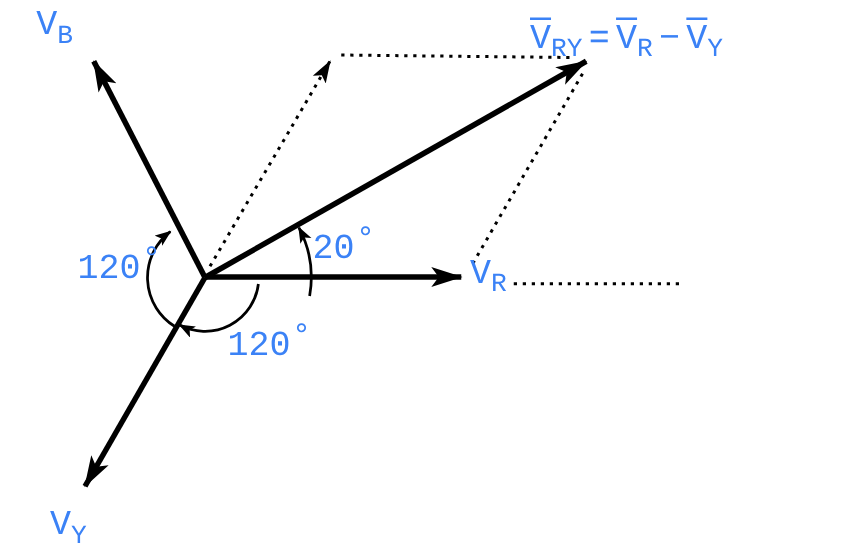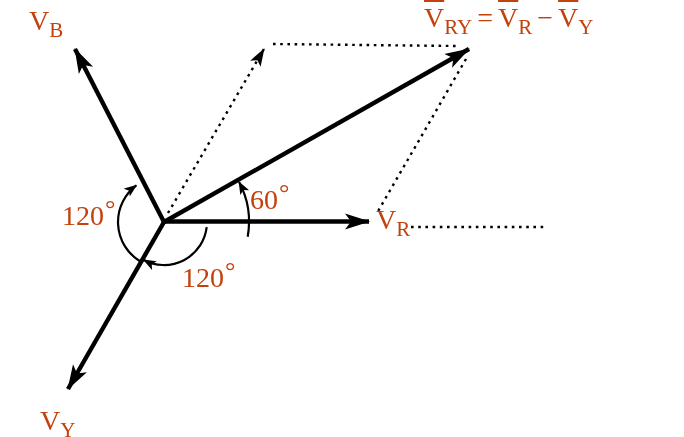--- a/index.html
+++ b/index.html
@@ -2,22 +2,22 @@
 <html><head>
 <meta charset="utf-8">
 <style>
   html, body { margin: 0; padding: 0; background: #ffffff; }
   .stage {
     position: relative;
     width: 608px;
     height: 437px;
     background: #ffffff;
     overflow: hidden;
-    font-family: Liberation Serif, serif;
-    color: #c2410c;
+    font-family: Liberation Mono, monospace;
+    color: #3b82f6;
   }
   .stage svg { position: absolute; left: 0; top: 0; }
   .vec  { stroke: #000000; stroke-width: 4.4; }
   .dot  { stroke: #000000; stroke-width: 2.4; stroke-dasharray: 2.6 4.6; }
   .arc  { stroke: #000000; stroke-width: 2.2; fill: none; }
   .lbl {
     position: absolute;
     font-size: 28px;
     line-height: 1;
     white-space: nowrap;
@@ -60,31 +60,31 @@
     <path class="arc" d="M 247.7 236.8 A 85 85 0 0 0 239.1 182.1" marker-end="url(#ah-small)"></path>
     <path class="arc" d="M 139.6 261 A 46 46 0 0 1 136.3 185.3" marker-end="url(#ah-small)"></path>
     <path class="arc" d="M 206.7 227.2 A 43 43 0 0 1 143.8 260" marker-end="url(#ah-small)"></path>
   </svg>
 
   <div class="lbl" style="left:29px; top:7px">
     <span>V</span><span class="sub">B</span>
   </div>
 
 
-  <div class="lbl" style="left:424px; top:4px">
+  <div class="lbl" style="left:424px; top:18px">
     <span class="ov">V</span><span class="sub">RY</span><span class="eqop">=</span><span class="ov">V</span><span class="sub">R</span><span class="eqop">−</span><span class="ov">V</span><span class="sub">Y</span>
   </div>
 
   <div class="lbl" style="left:376px; top:206px">
     <span>V</span><span class="sub">R</span>
   </div>
 
 
   <div class="lbl" style="left:250px; top:186px">
-    <span>60</span><span class="deg">°</span>
+    <span>20</span><span class="deg">°</span>
   </div>
 
   <div class="lbl" style="left:62px; top:202px">
     <span>120</span><span class="deg">°</span>
   </div>
 
   <div class="lbl" style="left:182px; top:264px">
     <span>120</span><span class="deg">°</span>
   </div>
 

